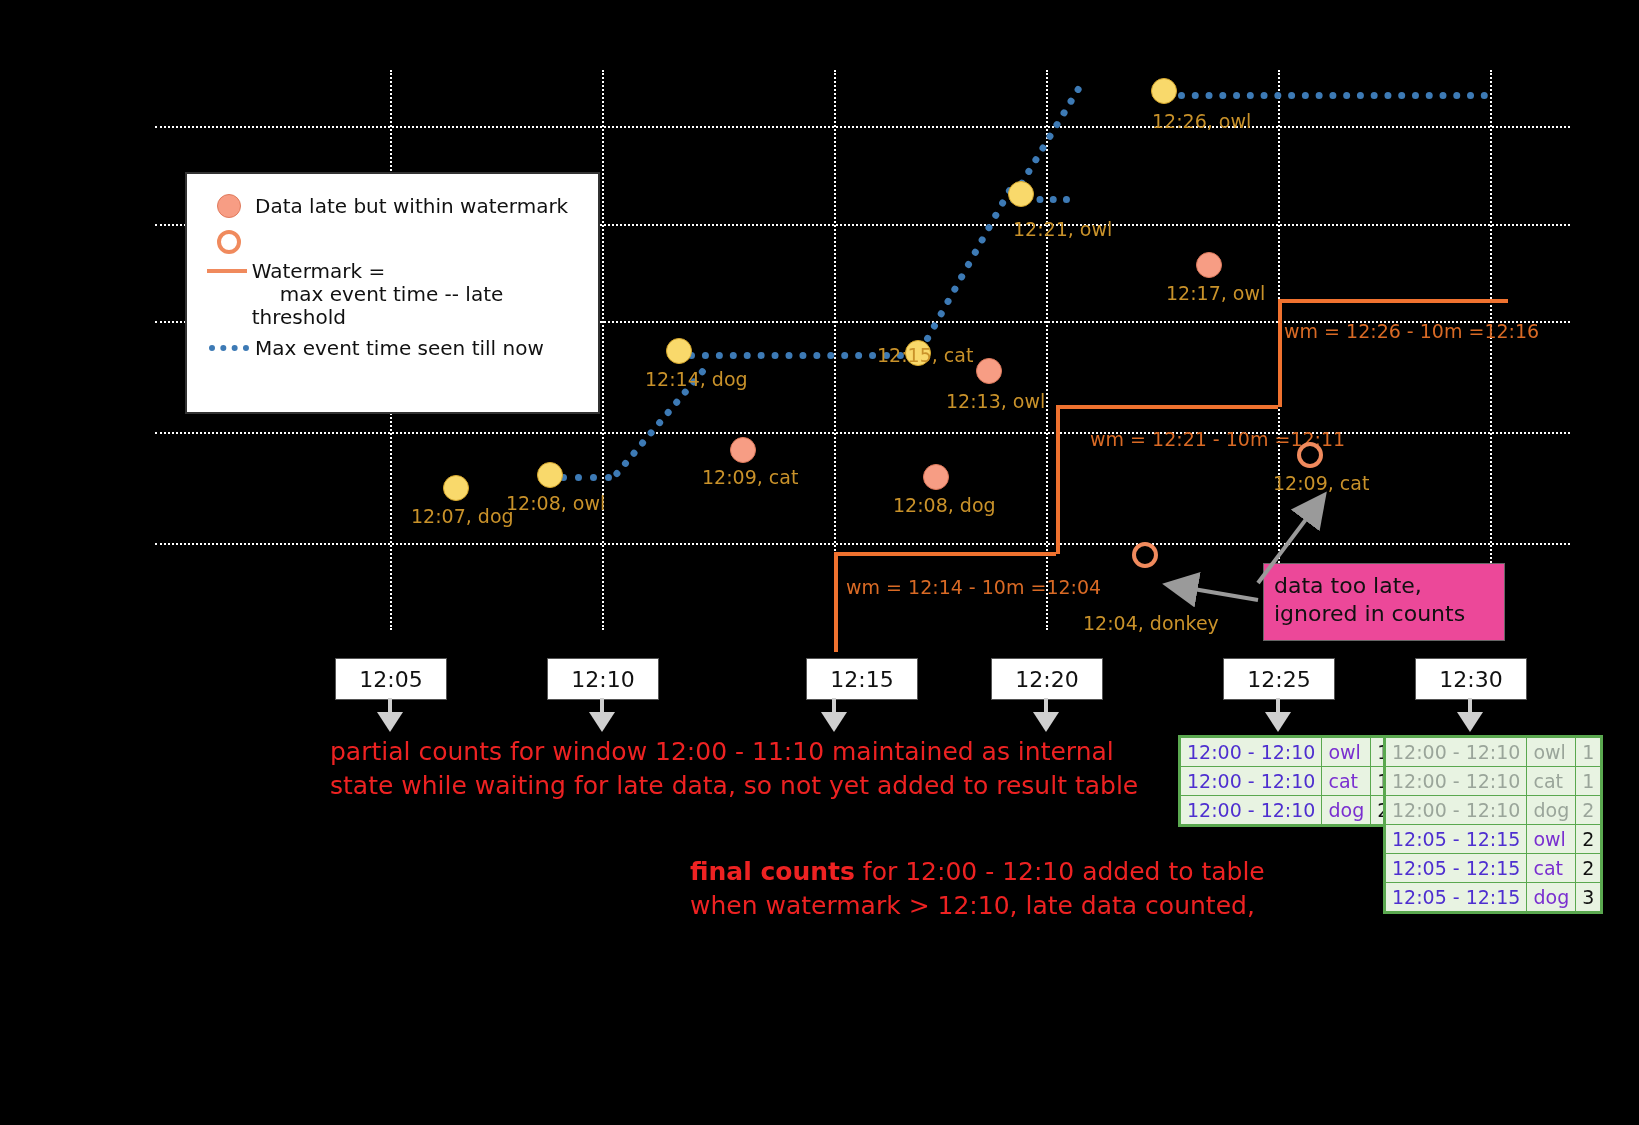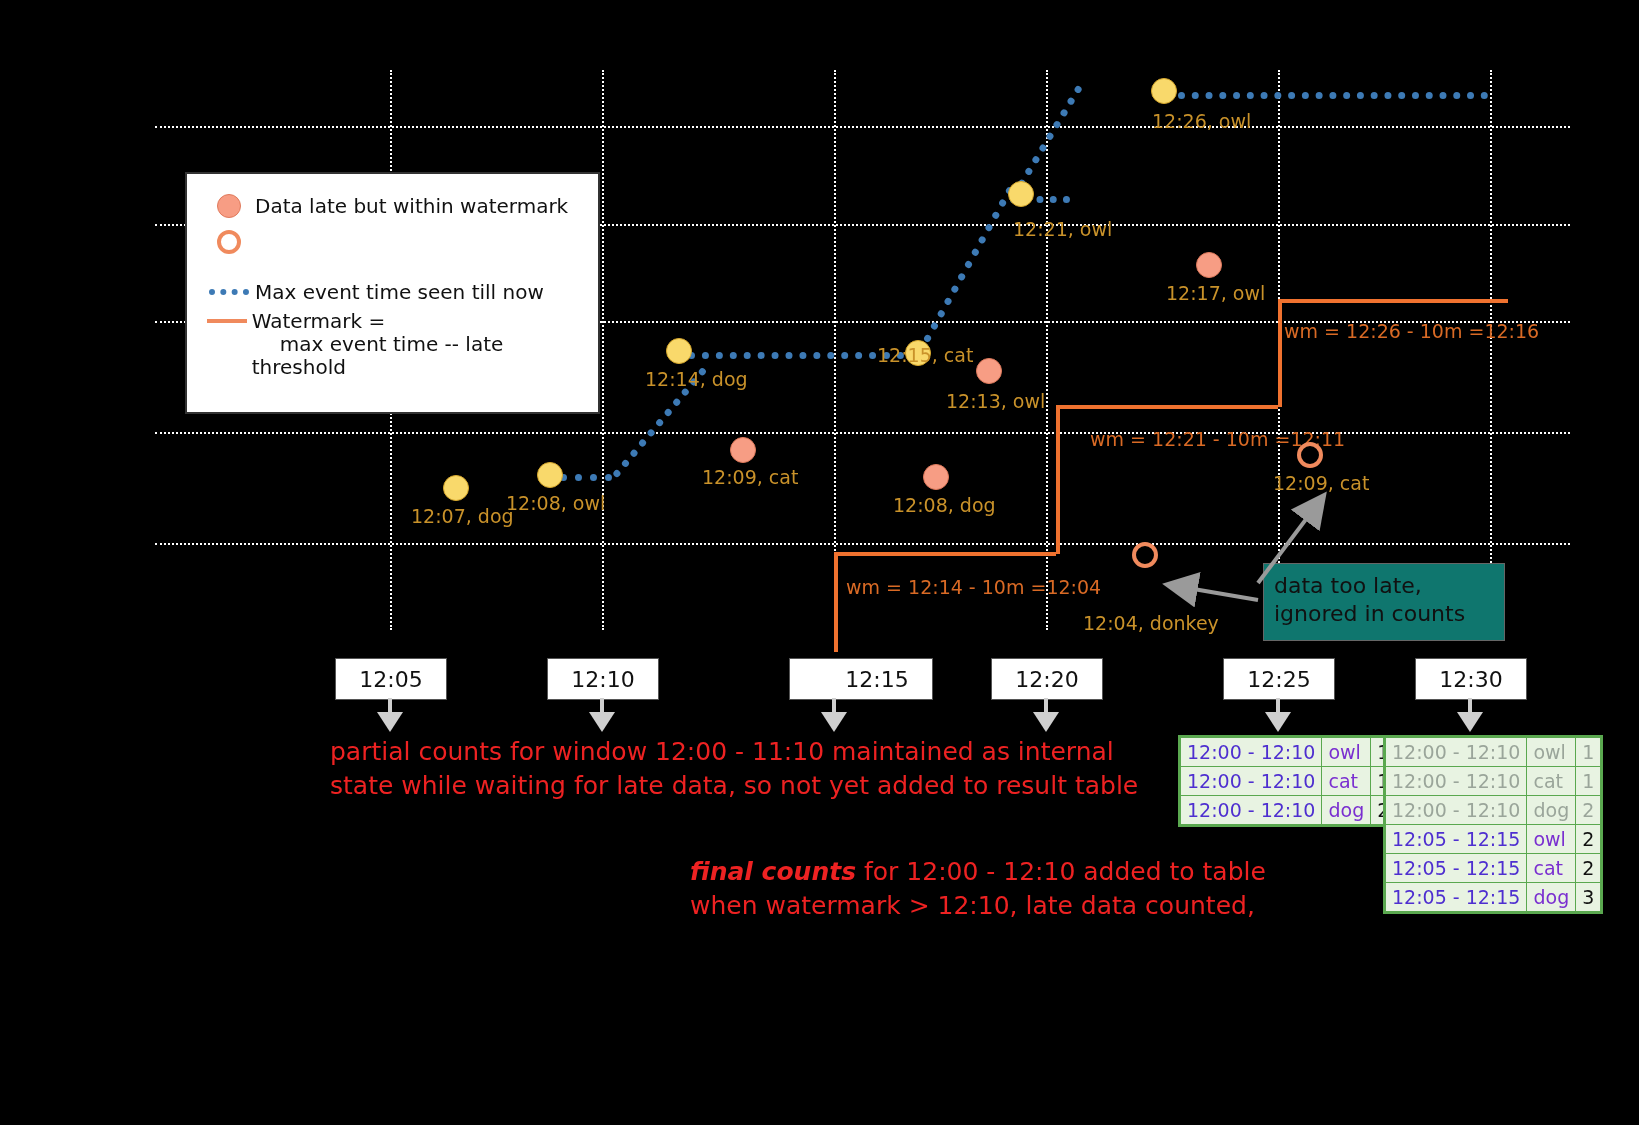--- a/index.html
+++ b/index.html
@@ -140,30 +140,30 @@
 
   
   .redtext {
     position: absolute;
     color: #ee2222;
     font-size: 25px;
     text-align: center;
     line-height: 1.35;
     white-space: nowrap;
   }
-  .redtext .ital { font-style: italic; font-weight: bold; }
+  .redtext .ital { font-weight: bold; }
 
   
   #callout {
     position: absolute;
     left: 1263px;
     top: 563px;
     width: 242px;
     height: 78px;
-    background: #0f766e;
+    background: #ec4899;
     border: 1px solid #666;
     color: #111;
     font-size: 22px;
     line-height: 1.25;
     padding: 8px 10px;
     box-sizing: border-box;
   }
 
   
   .rtable {
@@ -271,40 +271,40 @@
       <span class="lg-swatch">
           <span class="lg-dot late"></span>
         </span>
       <span>Data late but within watermark</span>
     </div>
     <div class="lg-row">
       <span class="lg-swatch">
           <span class="lg-dot toolate"></span>
         </span>
     </div>
-    <div class="lg-row" style="margin-top:14px;">
-      <span class="lg-swatch">
-          <span class="lg-dash"></span>
-        </span>
-      <span>Max event time seen till now</span>
-    </div>
     <div class="lg-row" style="height:56px; align-items:flex-start;">
       <span class="lg-swatch" style="padding-top:9px;">
           <span class="lg-solid"></span>
         </span>
       <span class="lg-text2">
         <span>Watermark =</span><br>
         <span class="lg-indent">max event time -- late threshold</span>
       </span>
     </div>
+    <div class="lg-row" style="margin-top:14px;">
+      <span class="lg-swatch">
+          <span class="lg-dash"></span>
+        </span>
+      <span>Max event time seen till now</span>
+    </div>
   </div>
 
   <div class="timebox" style="left:335px; top:658px;">12:05</div>
   <div class="timebox" style="left:547px; top:658px;">12:10</div>
-  <div class="timebox" style="left:789px; top:658px;padding-left:32px;">12:15</div>
+  <div class="timebox" style="left:806px; top:658px;">12:15</div>
   <div class="timebox" style="left:991px; top:658px;">12:20</div>
   <div class="timebox" style="left:1223px; top:658px;">12:25</div>
   <div class="timebox" style="left:1415px; top:658px;">12:30</div>
 
   <div class="arrowstem" style="left:388px; top:698px; height:16px;"></div>
   <div class="arrowdown" style="left:377px; top:712px;"></div>
   <div class="arrowstem" style="left:600px; top:698px; height:16px;"></div>
   <div class="arrowdown" style="left:589px; top:712px;"></div>
   <div class="arrowstem" style="left:832px; top:698px; height:16px;"></div>
   <div class="arrowdown" style="left:821px; top:712px;"></div>

